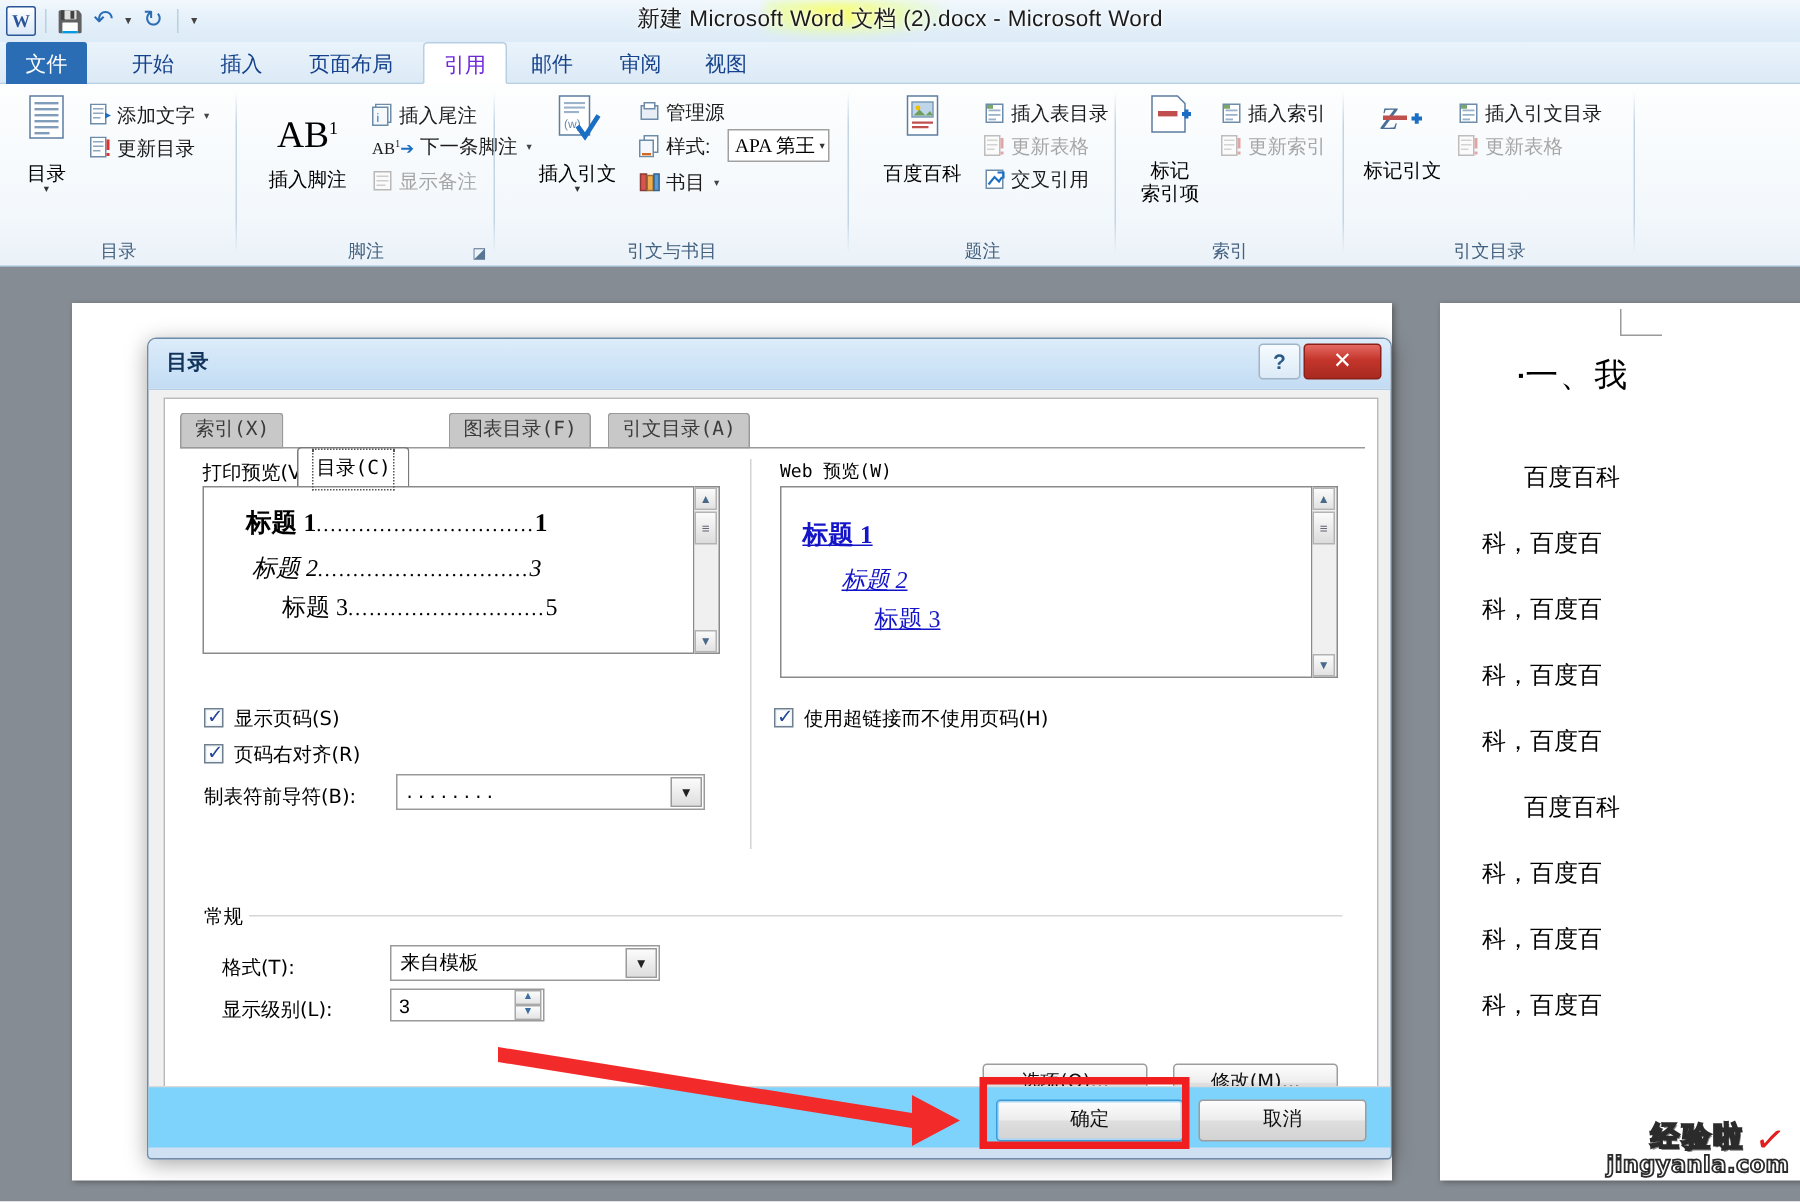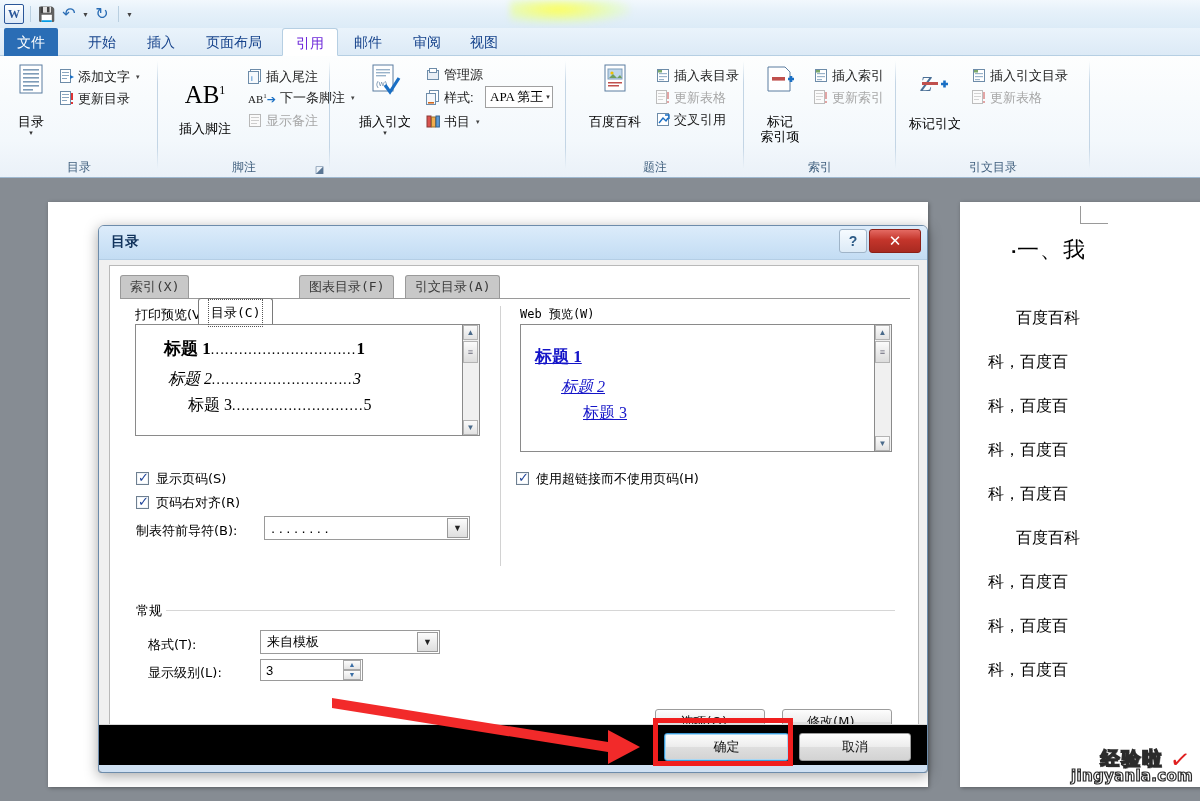--- a/index.html
+++ b/index.html
@@ -72,21 +72,21 @@
   }
   .rgroup .gsep{
     position:absolute; right:0; top:5px; width:1px; height:108px;
     background:linear-gradient(180deg,rgba(180,200,218,0) 0%,#c3d5e5 20%,#c3d5e5 80%,rgba(180,200,218,0) 100%);
   }
   .dlglaunch{
     position:absolute; bottom:3px; right:5px; width:11px;height:11px;
     font-size:10px;color:#5a7694;line-height:11px;text-align:center;
   }
   .bigbtn{ position:absolute; text-align:center; cursor:default; }
-  .bigbtn .bi{ font-size:26px; line-height:52px; display:block; }
+  .bigbtn .bi{ font-size:26px; line-height:42px; display:block; }
   .bigbtn .bl{ font-size:13px; display:block; line-height:15px; white-space:nowrap;}
   .bigbtn .bdrop{ font-size:7px; display:block; line-height:8px; color:#333;}
   .smbtn{
     position:absolute; display:flex; align-items:center; gap:4px;
     font-size:13px; white-space:nowrap; cursor:default; color:#1b1b1b;
   }
   .smbtn.dis{ color:#a6a6a6; }
   .smbtn .si{ font-size:13px; line-height:13px; }
   .smbtn .sarr{ font-size:7px; color:#444; margin-left:2px;}
   .stylebox{
@@ -254,21 +254,21 @@
   .btn{
     position:absolute; background:linear-gradient(180deg,#fdfdfd 0%,#ededed 48%,#dedede 52%,#d3d3d3 100%);
     border:1px solid #9c9c9c; border-radius:3px; text-align:center;
     font-size:13px; color:#111; cursor:default; white-space:nowrap;
     font-family:"DejaVu Sans","Liberation Sans",sans-serif;
   }
   .btn.default{ border:1px solid #3c9ad6; box-shadow:0 0 0 1px #a8d8f5 inset; }
 
   #dlgfooter{
     position:absolute; left:0; bottom:0; width:100%; height:48px;
-    background:#000000; border-top:1px solid #d9d9d9; border-radius:0 0 3px 3px;
+    background:#7dd3fc; border-top:1px solid #d9d9d9; border-radius:0 0 3px 3px;
   }
   #dlgfooterstrip{
     position:absolute; left:0; bottom:0; width:100%; height:7px;
     background:#cfe0f2; border-radius:0 0 3px 3px;
   }
 
   
   .redbox{
     position:absolute; border:5px solid #f01e1e; left:653px; top:718px;
     width:140px; height:48px; z-index:40;
@@ -283,20 +283,21 @@
   <div class="qat">
     <div class="wordlogo">W</div>
     <div class="sep"></div>
     <div class="qicon save">💾</div>
     <div class="qicon undo">↶</div>
     <div class="tinyarrow">▼</div>
     <div class="qicon redo">↻</div>
     <div class="sep"></div>
     <div class="tinyarrow">▼</div>
   </div>
+  <div class="title">新建 Microsoft Word 文档 (2).docx - Microsoft Word</div>
 </div>
 
 <div id="ribbontabs">
   <div class="rtab file" style="left:4px;">文件</div>
   <div class="rtab" style="left:75px;">开始</div>
   <div class="rtab" style="left:134px;">插入</div>
   <div class="rtab" style="left:193px;">页面布局</div>
   <div class="rtab active" style="left:282px;">引用</div>
   <div class="rtab" style="left:341px;">邮件</div>
   <div class="rtab" style="left:400px;">审阅</div>
@@ -439,20 +440,21 @@
       <span class="si">
         <svg width="14" height="15">
             <rect x="1" y="2" width="4" height="11" fill="#d9534f" stroke="#8a3a37"></rect>
             <rect x="5.5" y="3" width="4" height="10" fill="#f0ad4e" stroke="#9a7030"></rect>
             <rect x="10" y="2" width="3.4" height="11" fill="#5b9bd5" stroke="#35628d"></rect>
           </svg>
       </span>
       <span>书目</span>
       <span class="sarr">▾</span>
     </div>
+    <div class="glabel">引文与书目</div>
     <div class="gsep"></div>
   </div>
 
   <div class="rgroup" style="left:566px; width:178px;">
     <div class="bigbtn" style="left:12px; top:6px; width:74px;">
       <span class="bi">
         <svg width="32" height="34" viewBox="0 0 32 34">
             <rect x="6" y="2" width="20" height="26" fill="#fff" stroke="#5b7da0"></rect>
             <rect x="9" y="6" width="14" height="10" fill="#bfd6ea" stroke="#7e9dba"></rect>
             <circle cx="13" cy="10" r="1.6" fill="#f0c000"></circle>

